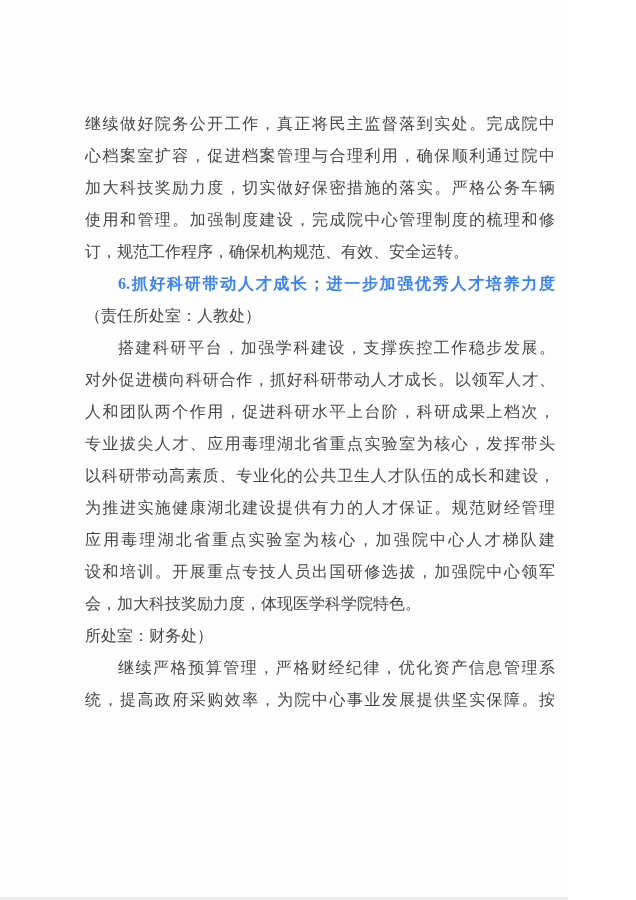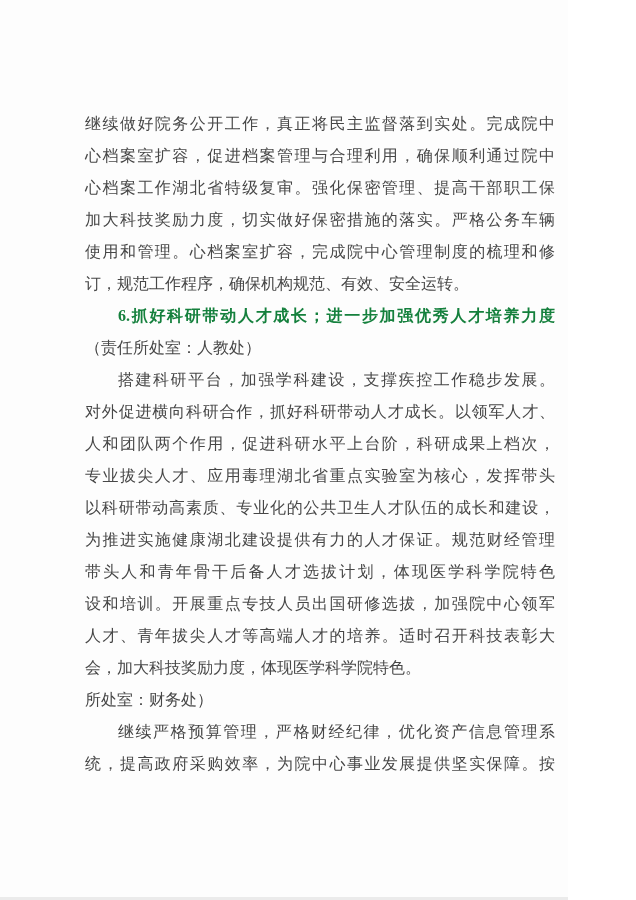--- a/index.html
+++ b/index.html
@@ -34,52 +34,50 @@
     letter-spacing: 0;
   }
   .line.fill {
     text-align-last: justify;
   }
   .line.indent {
     text-indent: 33px;
   }
   .seg.bold {
     font-weight: bold;
-    color: #15803d;
+    color: #3b82f6;
   }
   .page-bottom-edge {
     position: absolute;
     left: 0;
     bottom: 0;
     width: 100%;
     height: 3px;
     background: #ebebeb;
   }
 </style>
 </head>
 <body>
 
 <div class="page">
   <div class="textblock">
       <div class="line fill"><span class="seg">继续做好院务公开工作，真正将民主监督落到实处。完成院中</span></div>
       <div class="line fill"><span class="seg">心档案室扩容，促进档案管理与合理利用，确保顺利通过院中</span></div>
-      <div class="line fill"><span class="seg">心档案工作湖北省特级复审。强化保密管理、提高干部职工保</span></div>
       <div class="line fill"><span class="seg">加大科技奖励力度，切实做好保密措施的落实。严格公务车辆</span></div>
-      <div class="line fill"><span class="seg">使用和管理。心档案室扩容，完成院中心管理制度的梳理和修</span></div>
+      <div class="line fill"><span class="seg">使用和管理。加强制度建设，完成院中心管理制度的梳理和修</span></div>
       <div class="line"><span class="seg">订，规范工作程序，确保机构规范、有效、安全运转。</span></div>
       <div class="line fill indent"><span class="seg bold">6.抓好科研带动人才成长；进一步加强优秀人才培养力度</span></div>
       <div class="line"><span class="seg">（责任所处室：人教处）</span></div>
       <div class="line fill indent"><span class="seg">搭建科研平台，加强学科建设，支撑疾控工作稳步发展。</span></div>
       <div class="line fill"><span class="seg">对外促进横向科研合作，抓好科研带动人才成长。以领军人才、</span></div>
       <div class="line fill"><span class="seg">人和团队两个作用，促进科研水平上台阶，科研成果上档次，</span></div>
       <div class="line fill"><span class="seg">专业拔尖人才、应用毒理湖北省重点实验室为核心，发挥带头</span></div>
       <div class="line fill"><span class="seg">以科研带动高素质、专业化的公共卫生人才队伍的成长和建设，</span></div>
       <div class="line fill"><span class="seg">为推进实施健康湖北建设提供有力的人才保证。规范财经管理</span></div>
-      <div class="line fill"><span class="seg">带头人和青年骨干后备人才选拔计划，体现医学科学院特色</span></div>
+      <div class="line fill"><span class="seg">应用毒理湖北省重点实验室为核心，加强院中心人才梯队建</span></div>
       <div class="line fill"><span class="seg">设和培训。开展重点专技人员出国研修选拔，加强院中心领军</span></div>
-      <div class="line fill"><span class="seg">人才、青年拔尖人才等高端人才的培养。适时召开科技表彰大</span></div>
       <div class="line"><span class="seg">会，加大科技奖励力度，体现医学科学院特色。</span></div>
       <div class="line"><span class="seg">所处室：财务处）</span></div>
       <div class="line fill indent"><span class="seg">继续严格预算管理，严格财经纪律，优化资产信息管理系</span></div>
       <div class="line fill"><span class="seg">统，提高政府采购效率，为院中心事业发展提供坚实保障。按</span></div>
     </div>
   <div class="page-bottom-edge"></div>
 </div>
 
 </body></html>

